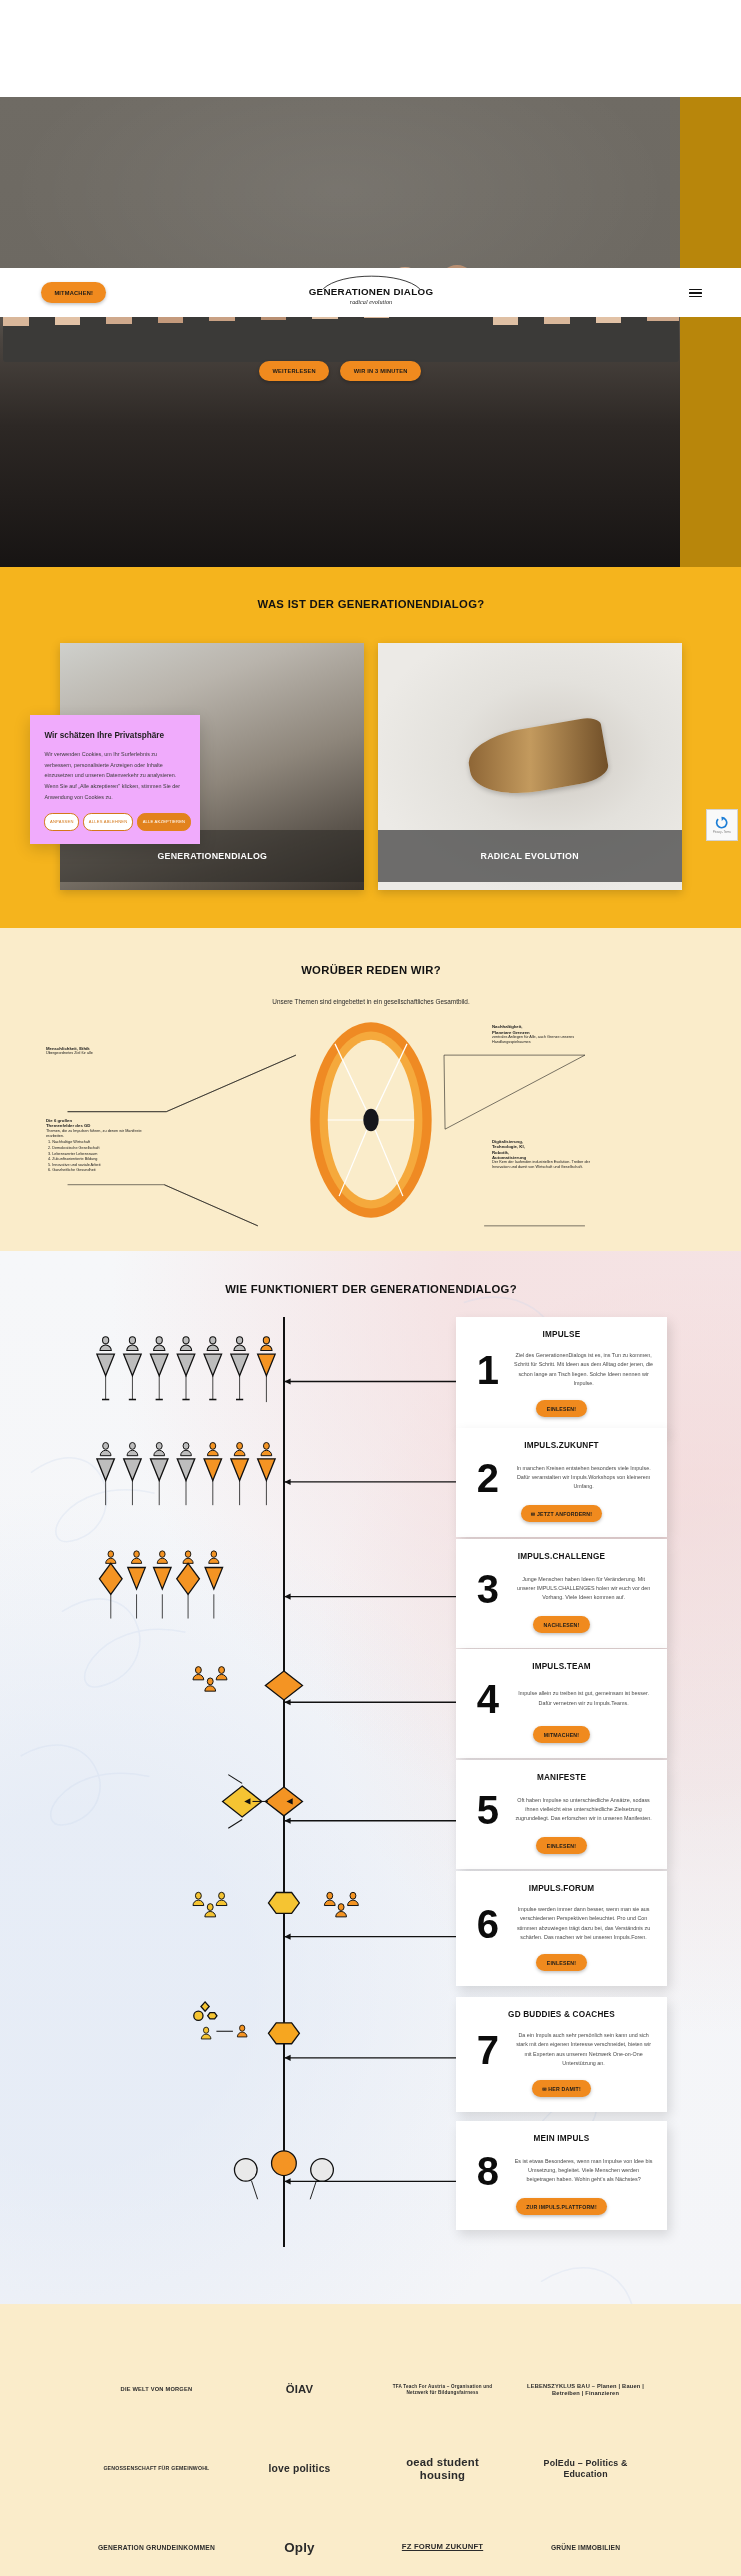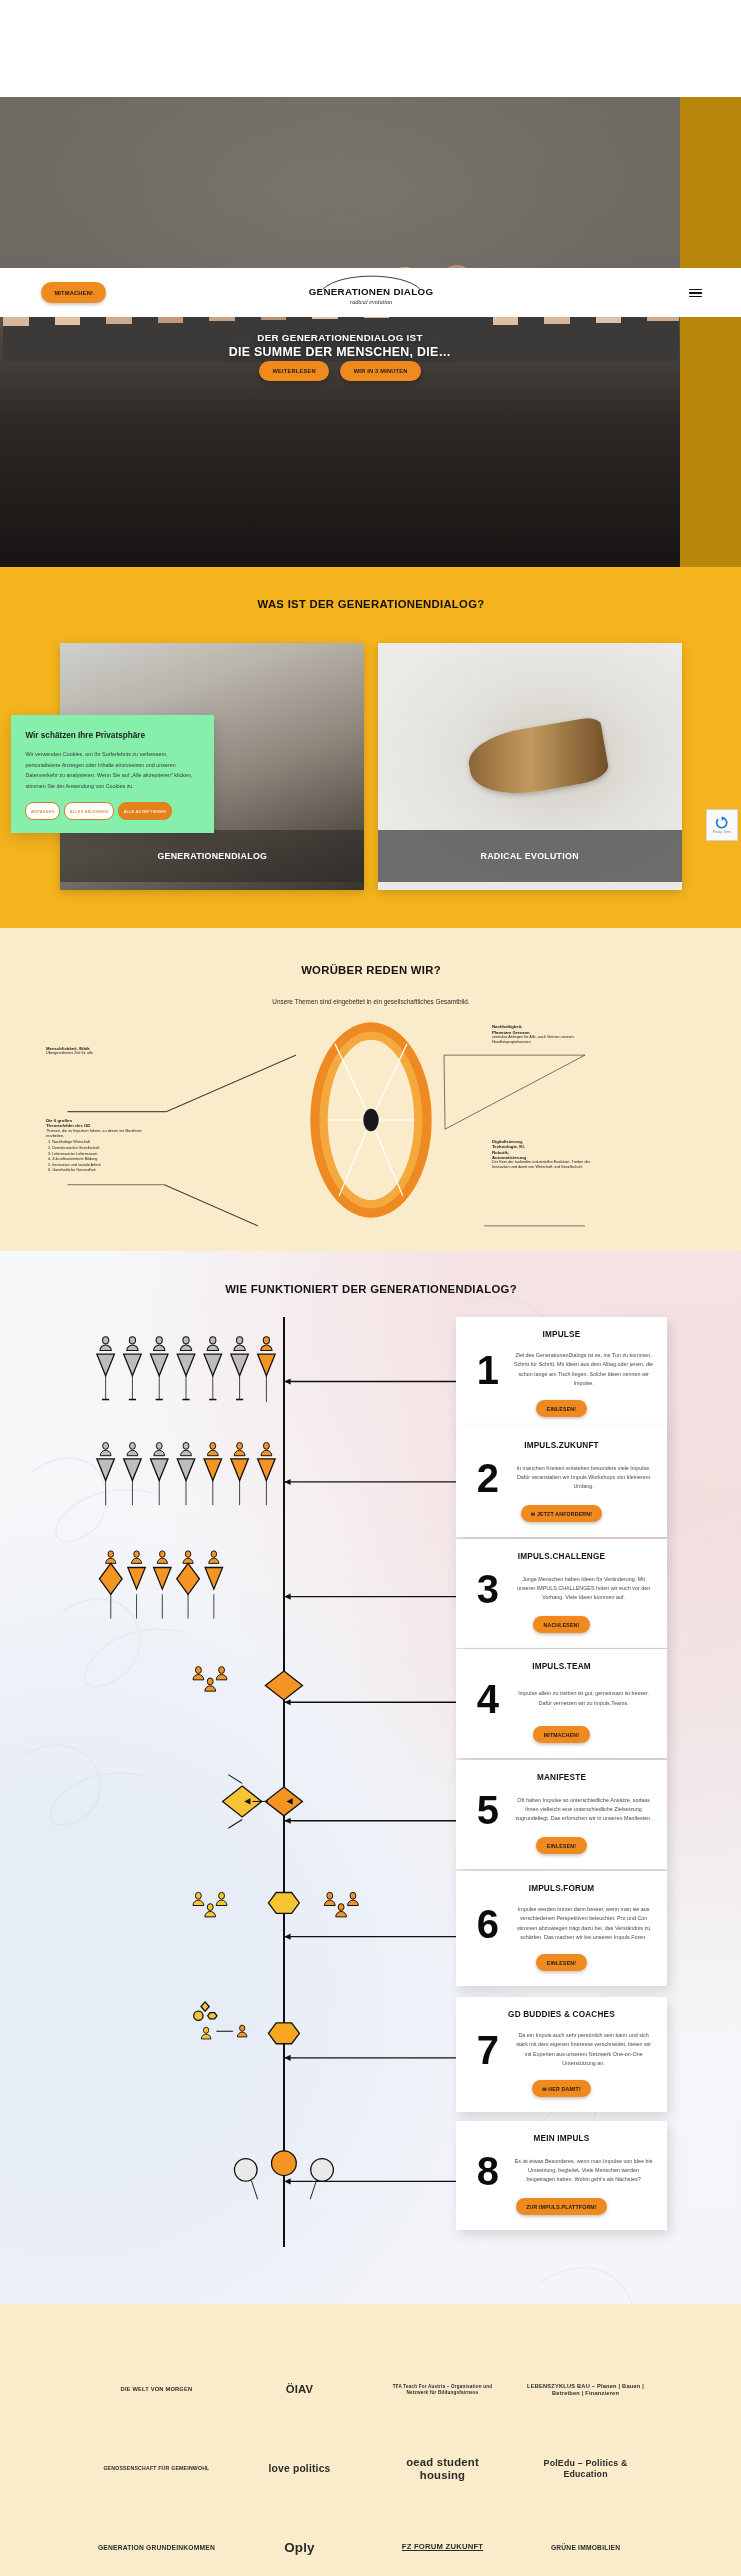--- a/index.html
+++ b/index.html
@@ -98,22 +98,22 @@
   .img-card .caption {
     position:absolute; left:0; right:0; bottom:8px; height:52px;
     background: rgba(60,60,60,.72); color:#fff;
     display:flex; align-items:center; justify-content:center;
     font-size: 8.8px; font-weight:700; letter-spacing:0.3px;
   }
   .img-card.left .caption { background: rgba(40,38,35,.55); }
 
   
   .cookie {
-    position:absolute; left: 11px; top: 148px; width: 203px;
-    background: #86efac; box-shadow: 0 5.2px 15.5px rgba(0,0,0,.18);
+    position:absolute; left: 30px; top: 148px; width: 170px;
+    background: #f0abfc; box-shadow: 0 5.2px 15.5px rgba(0,0,0,.18);
     padding: 15.5px 14.4px 13.4px; z-index: 30;
   }
   .cookie h3 { font-size: 8.2px; font-weight: 800; color:#1d1d1d; margin-bottom: 9.3px; }
   .cookie p { font-size: 5.4px; line-height: 2.0; color:#3b3b3b; }
   .cookie-btns { display:flex; gap:4.1px; margin-top: 10.3px; }
   .cbtn {
     font-size: 4.1px; letter-spacing:0.2px; padding: 5.2px 4.6px; border-radius: 8.2px;
     border: 0.5px solid #d4781a; background:#fff; color:#d4781a; cursor:pointer; white-space:nowrap;
   }
   .cbtn.filled { background:#e2821d; color:#fff; border-color:#e2821d; }
@@ -226,24 +226,20 @@
         <div class="logo-name">GENERATIONEN DIALOG</div>
         <div class="logo-sub">radical evolution</div>
       </div>
       <div class="hamburger">
         <span></span>
         <span></span>
         <span></span>
       </div>
     </nav>
 
-    <div class="hero-headline" style="top:330px">
-      <div class="hero-line2">DER GENERATIONENDIALOG IST</div>
-      <div class="hero-line3">DIE SUMME DER MENSCHEN, DIE…</div>
-    </div>
 
     <div class="hero-btns">
       <button class="btn">WEITERLESEN</button>
       <button class="btn">WIR IN 3 MINUTEN</button>
     </div>
   </section>
 
   <section class="sec-was">
     <h2 class="sec-title">WAS IST DER GENERATIONENDIALOG?</h2>
 

